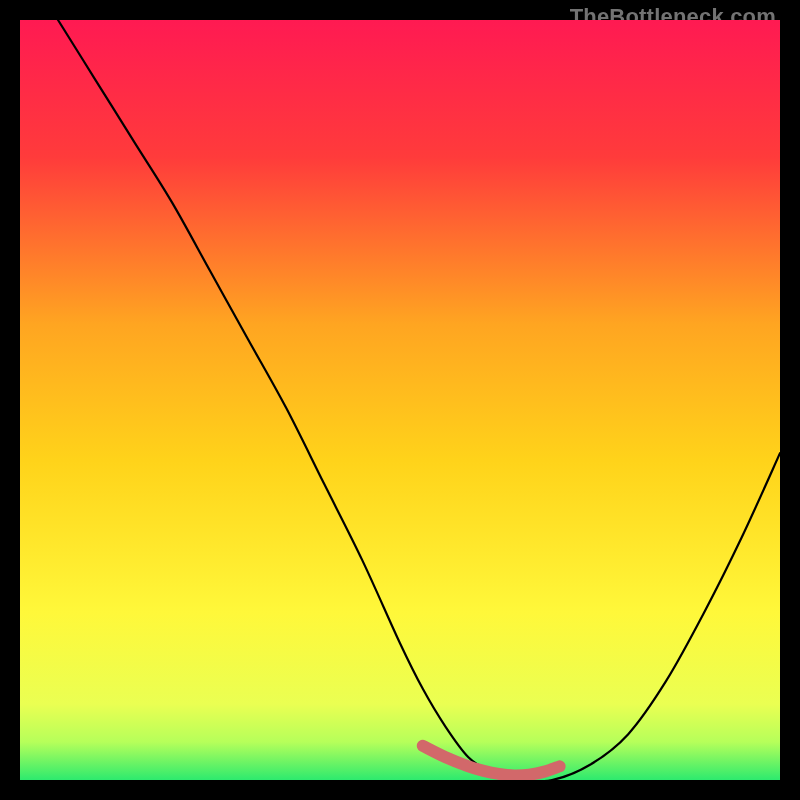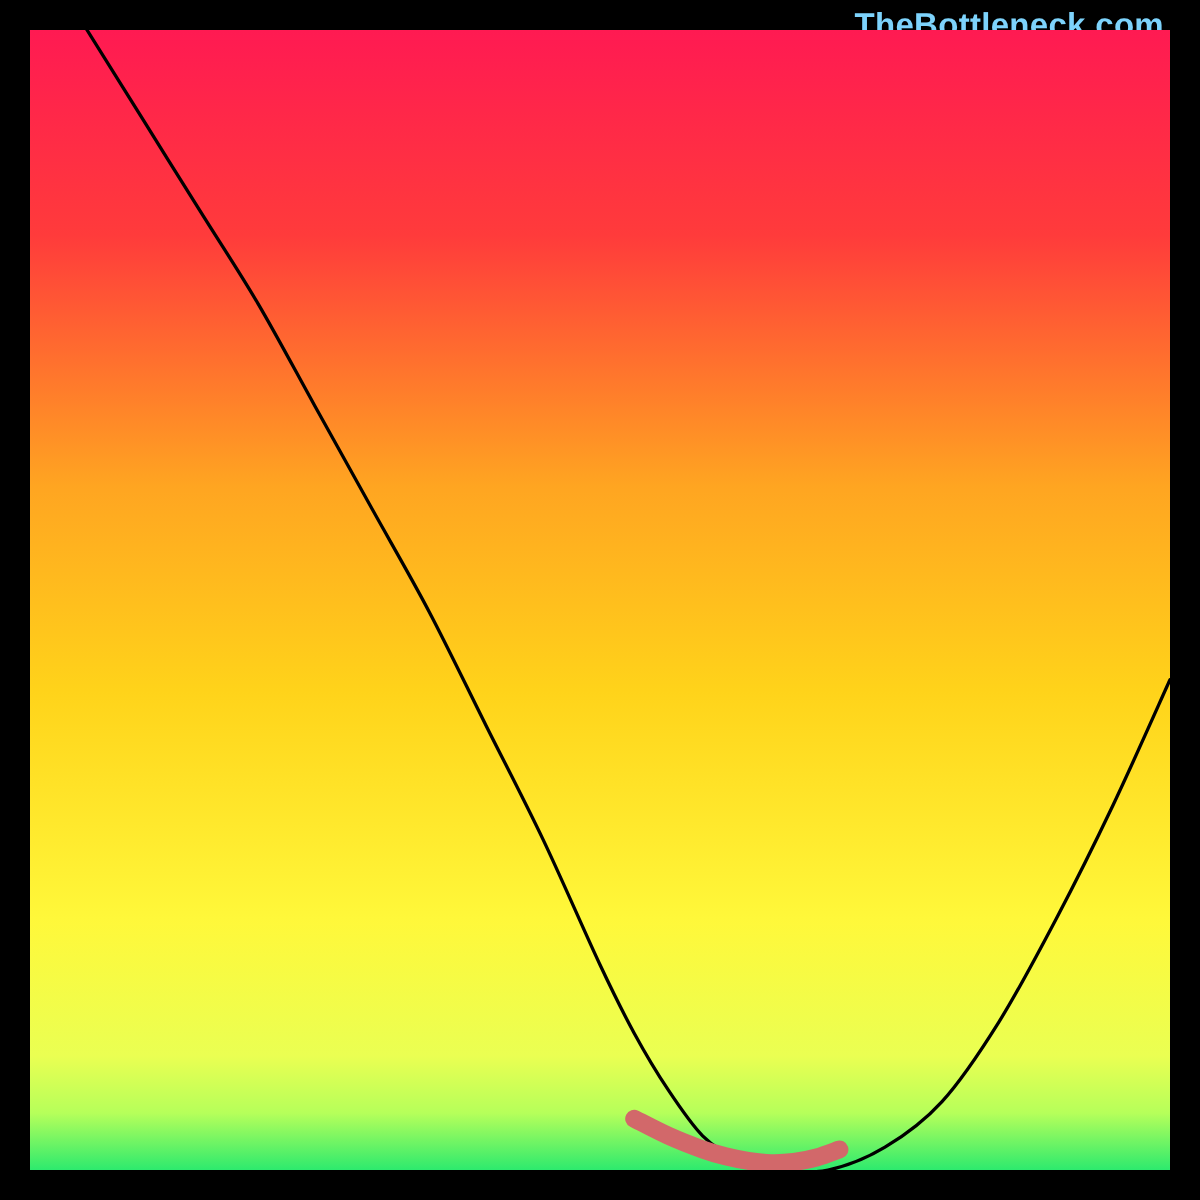--- a/index.html
+++ b/index.html
@@ -33,21 +33,21 @@
     width: 760px;
     height: 760px;
     pointer-events: none;
   }
   .watermark {
     position: absolute;
     top: 4px;
     right: 24px;
     font-size: 22px;
     font-weight: 600;
-    color: #7dd3fc;
+    color: #737373;
     letter-spacing: 0.2px;
   }
 </style>
 </head>
 <body>
 
 <div class="watermark">TheBottleneck.com</div>
 
 <div class="frame">
   <svg class="gradient" viewBox="0 0 760 760" preserveAspectRatio="none">

